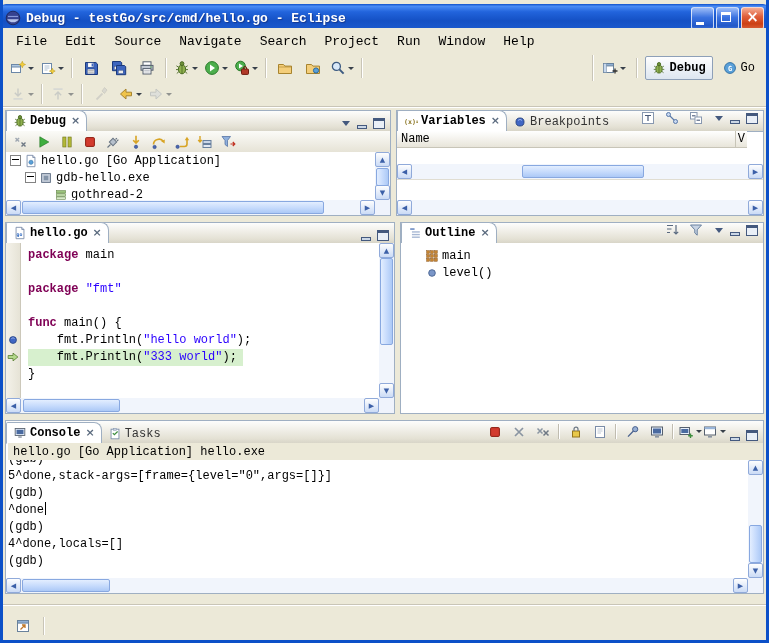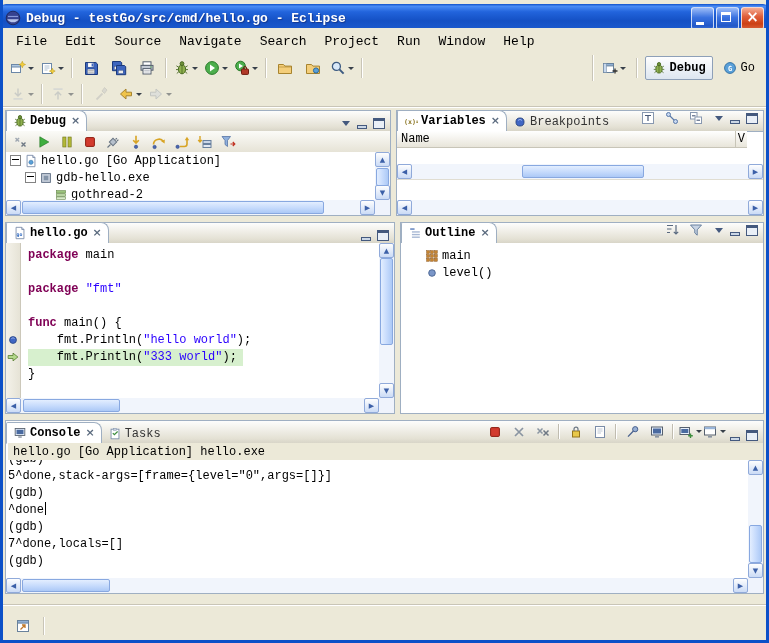--- a/index.html
+++ b/index.html
@@ -817,21 +817,21 @@
       </div>
     </div>
     <div class="conhdr">hello.go [Go Application] hello.exe</div>
     <div class="conarea">
       <div class="conwrap" id="console-lines">
           <div class="conline">(gdb)</div>
           <div class="conline">5^done,stack-args=[frame={level="0",args=[]}]</div>
           <div class="conline">(gdb)</div>
           <div class="conline">^done<span class="caret"></span></div>
           <div class="conline">(gdb)</div>
-          <div class="conline">7^done,locals=[]</div>
+          <div class="conline">4^done,locals=[]</div>
           <div class="conline">(gdb)</div>
         </div>
     </div>
     <div class="sbv" style="top:39px;bottom:15px;right:0">
         <span class="sbtn">▲</span>
         <span class="strack">
           <span class="sthumb" style="top: 50px; height: 36px;"></span>
         </span>
         <span class="sbtn">▼</span>
       </div>

